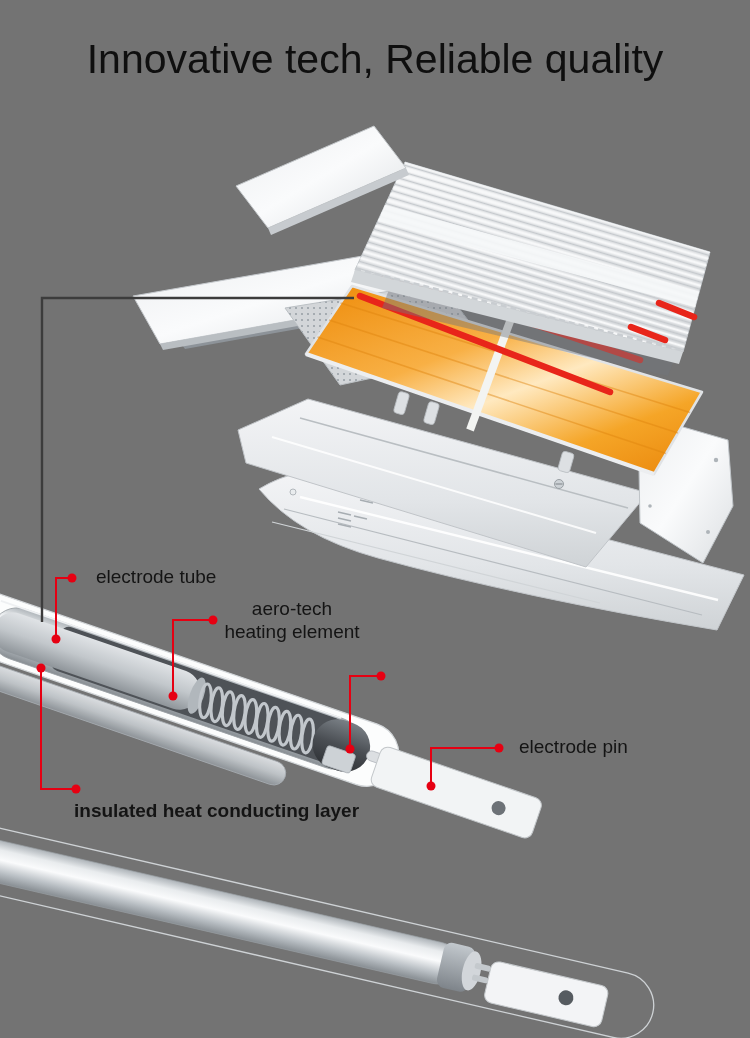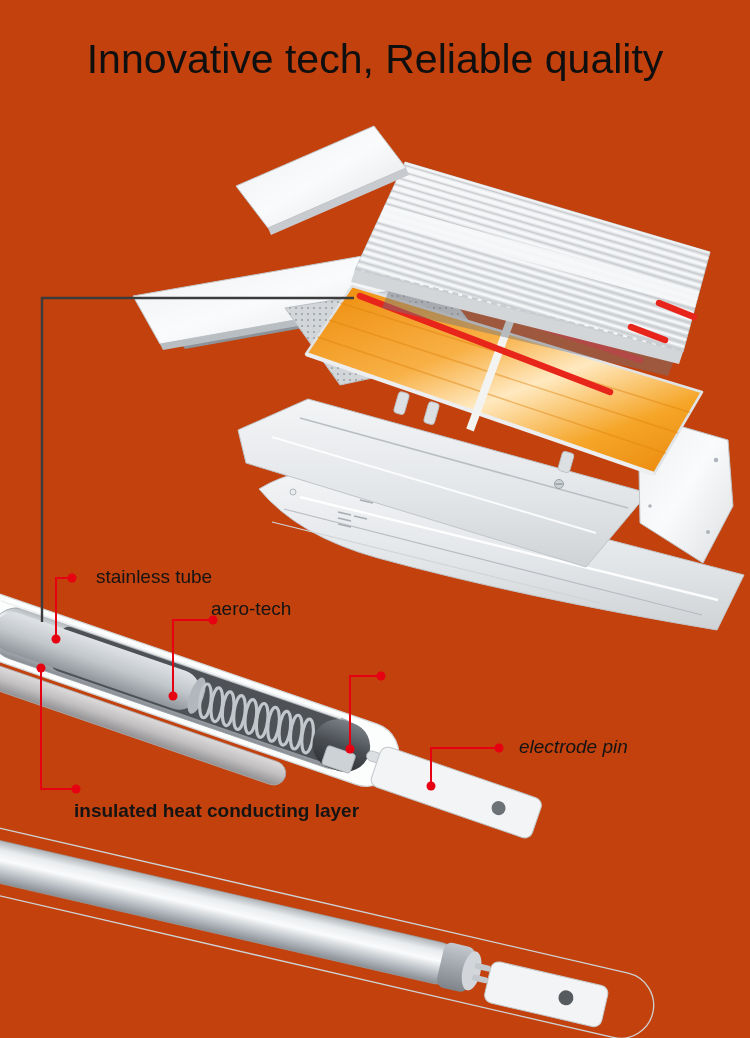--- a/index.html
+++ b/index.html
@@ -1,25 +1,25 @@
 <!DOCTYPE html>
 <html><head>
 <meta charset="utf-8">
 <style>
   html,body{margin:0;padding:0;background:#ffffff;}
-  #page{position:relative;width:750px;height:1038px;background:#c2410c;overflow:hidden;
+  #page{position:relative;width:750px;height:1038px;background:#737373;overflow:hidden;
         font-family:"Liberation Sans", sans-serif;}
   #title{position:absolute;left:0;right:0;top:36px;text-align:center;
          font-size:41px;color:#0f0f0f;letter-spacing:0px;white-space:nowrap;}
   .diagram-svg{position:absolute;left:0;top:0;width:750px;height:1038px;}
   .label{position:absolute;font-size:19px;color:#141414;line-height:23px;white-space:nowrap;}
   #lbl-stainless{left:96px;top:565px;}
-  #lbl-aero{left:211px;top:597px;width:162px;text-align:left;}
+  #lbl-aero{left:211px;top:597px;width:162px;text-align:center;}
   #lbl-ceramic{left:411px;top:663px;}
-  #lbl-electrode{left:519px;top:735px;font-style:italic;}
+  #lbl-electrode{left:519px;top:735px;}
   #lbl-insulated{left:74px;top:799px;font-weight:bold;}
 </style>
 </head>
 <body>
 
 <div id="page">
 
   <div id="title">Innovative tech, Reliable quality</div>
 
   <svg class="diagram-svg" viewBox="0 0 750 1038">
@@ -219,23 +219,24 @@
         <circle cx="173" cy="696" r="4.5"></circle>
       <circle cx="381" cy="676" r="4.5"></circle>
         <circle cx="350" cy="749" r="4.5"></circle>
       <circle cx="499" cy="748" r="4.5"></circle>
         <circle cx="431" cy="786" r="4.5"></circle>
       <circle cx="41" cy="668" r="4.5"></circle>
         <circle cx="76" cy="789" r="4.5"></circle>
     </g>
   </svg>
 
-  <div class="label" id="lbl-stainless">stainless tube</div>
+  <div class="label" id="lbl-stainless">electrode tube</div>
 
   <div class="label" id="lbl-aero">
     <div>aero-tech</div>
+    <div>heating element</div>
   </div>
 
 
   <div class="label" id="lbl-electrode">electrode pin</div>
 
   <div class="label" id="lbl-insulated">insulated heat conducting layer</div>
 </div>
 
 </body></html>

